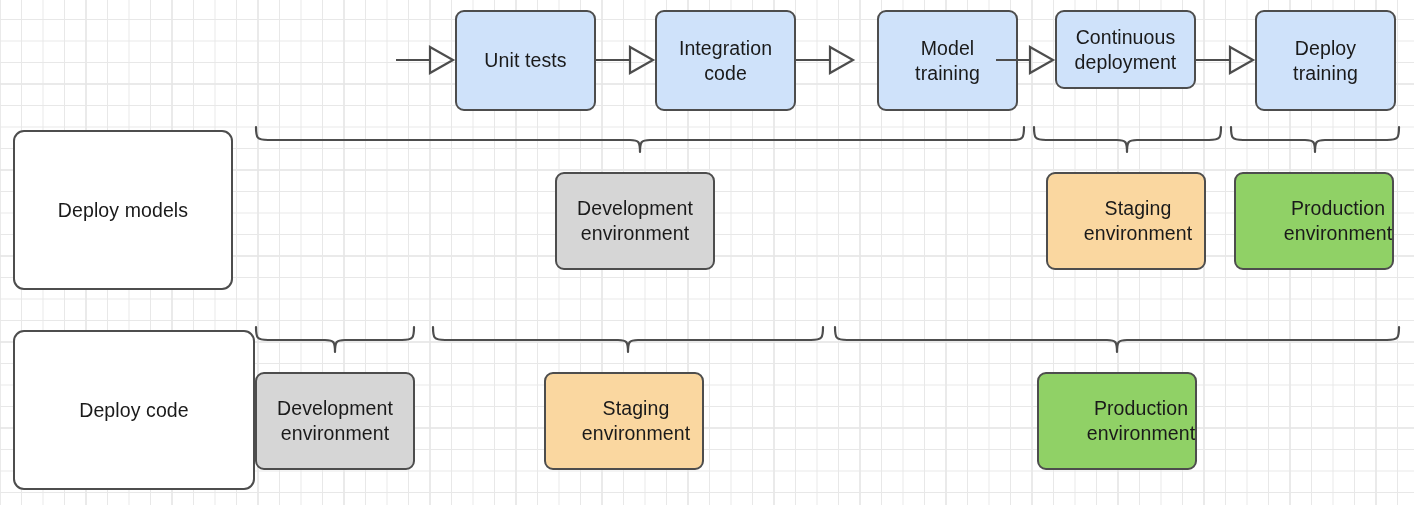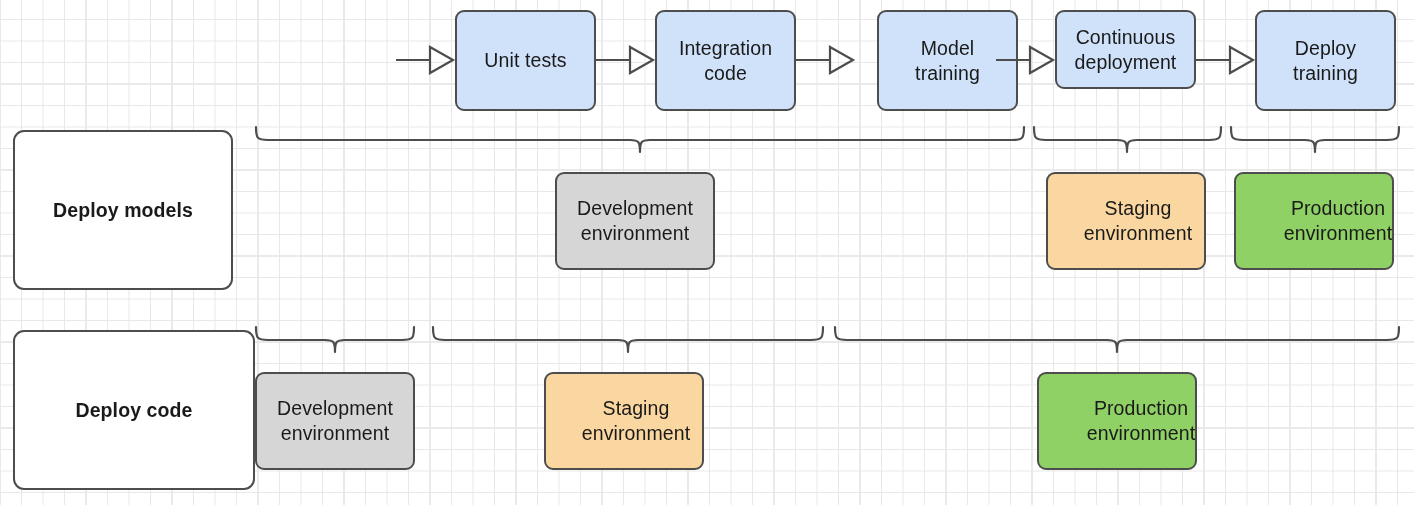--- a/index.html
+++ b/index.html
@@ -44,21 +44,20 @@
 
   .node-blue  { background: #cfe2fa; }
   .node-gray  { background: #d6d6d6; }
   .node-orange{ background: #fad7a0; padding-left: 24px; }
   .node-green { background: #90d166; padding-left: 48px; }
   .node-white { background: #ffffff; }
 
   .node-label-box {
     border-radius: 11px;
     font-size: 19.5px;
-    font-weight: bold;
   }
 
   .arrow {
     position: absolute;
     pointer-events: none;
   }
   .arrow svg { display: block; overflow: visible; }
 
   .brace {
     position: absolute;

